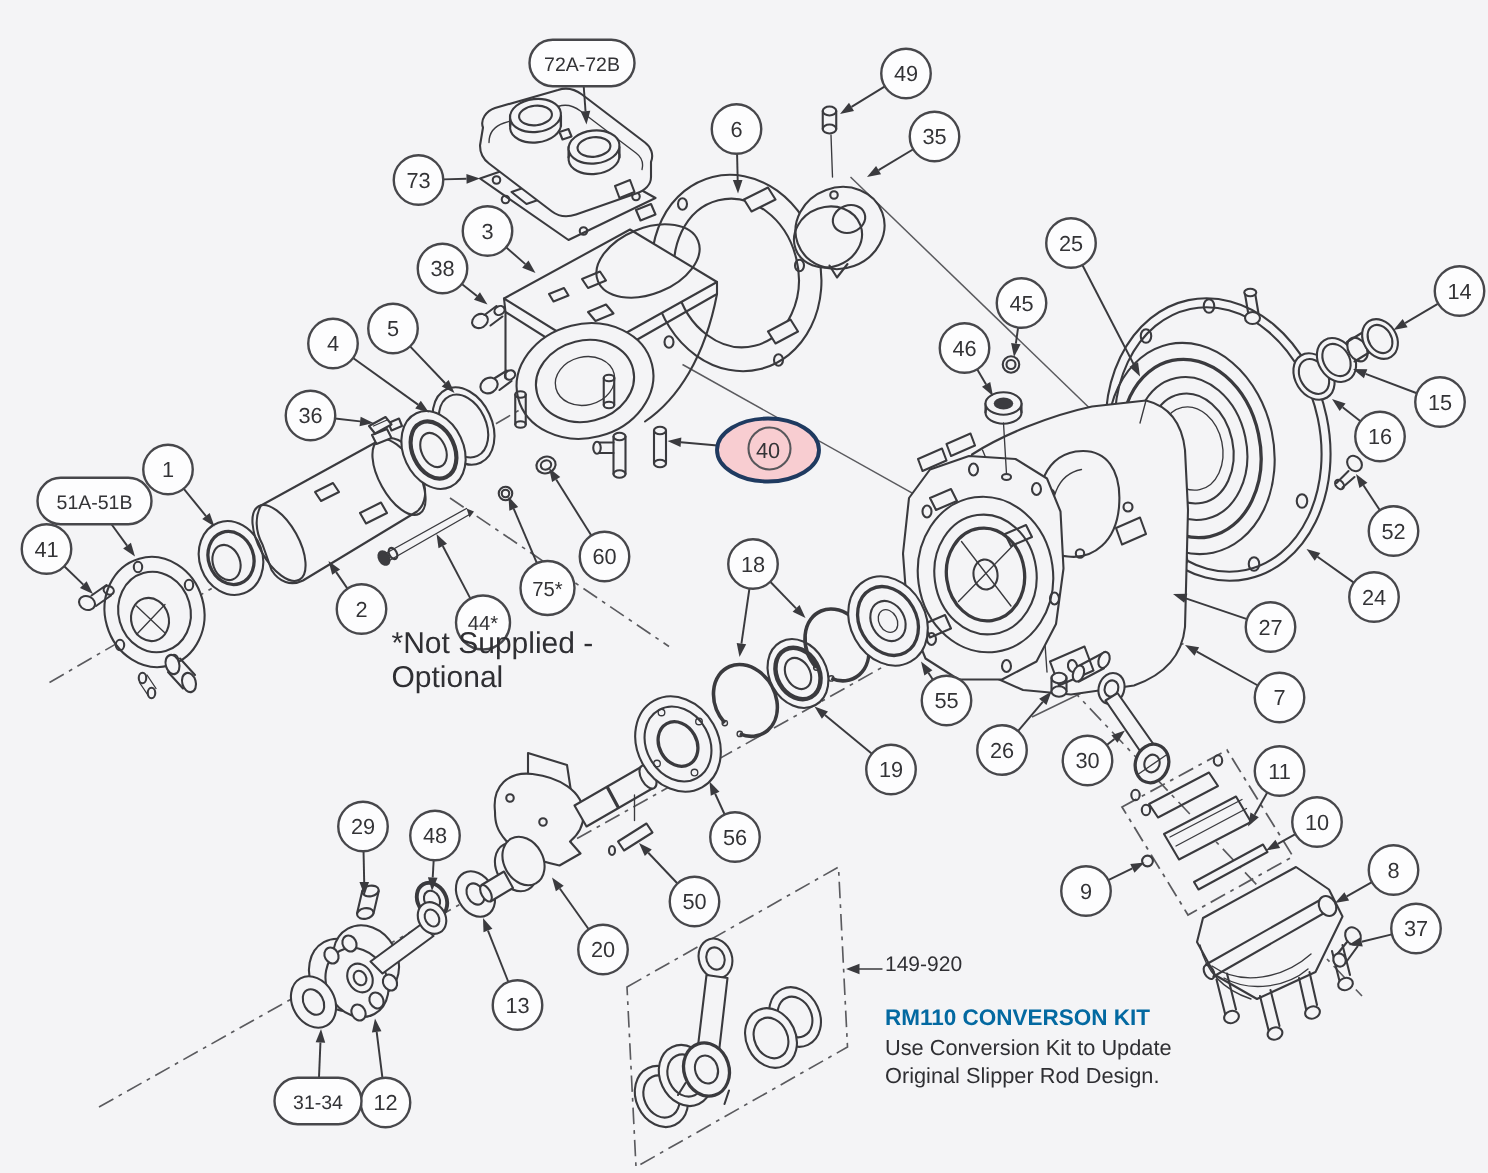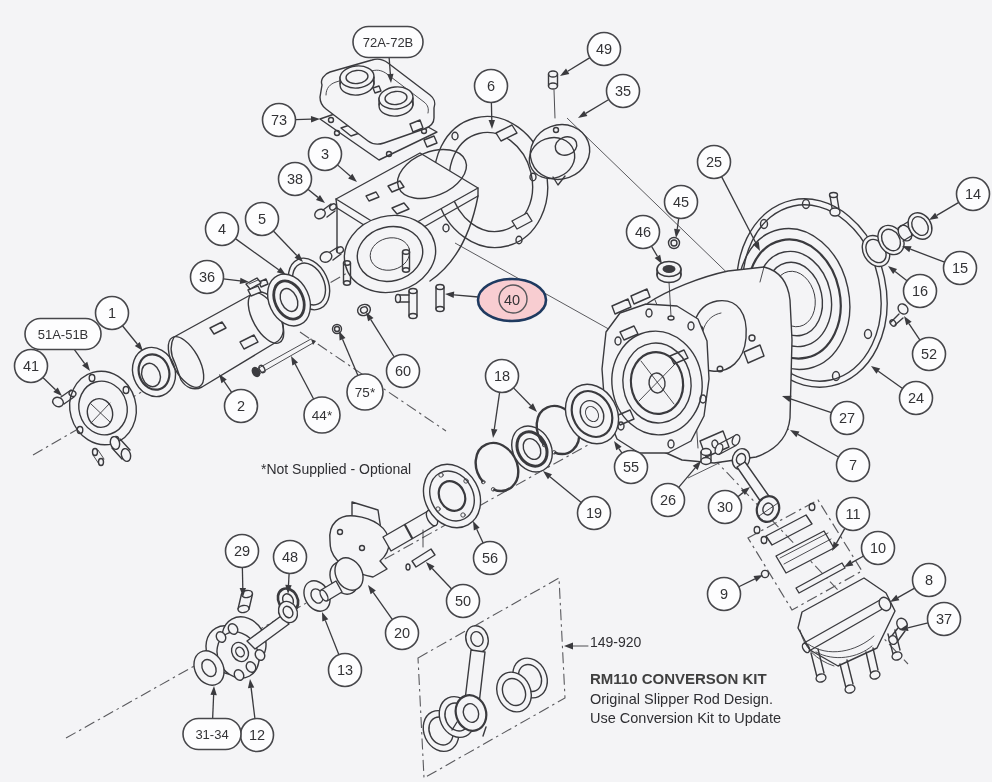--- a/index.html
+++ b/index.html
@@ -8,24 +8,24 @@
          font-family:"Liberation Sans", sans-serif;}
   svg{position:absolute;left:0;top:0;}
   svg text{font-family:"Liberation Sans", sans-serif;fill:#333336;}
   .ln{fill:none;stroke:#3a3a3e;stroke-width:1.4;stroke-linecap:round;stroke-linejoin:round;}
   .fl{fill:#f4f4f6;}
   .thin{stroke-width:0.9;}
   .thk2{stroke-width:2.2;}
   .thk3{stroke-width:3;}
   .cl{fill:none;stroke:#5a5a5e;stroke-width:1.1;stroke-dasharray:11 4 2.5 4;}
   .al{fill:none;stroke:#5a5a5e;stroke-width:1;}
-  .note{position:absolute;left:261px;top:461px;width:170px;font-size:14px;color:#2f2f33;}
+  .note{position:absolute;left:261px;top:418px;width:170px;font-size:20px;color:#2f2f33;}
   .kit{position:absolute;left:590px;top:634px;color:#2f2f33;}
   .kit-pn{font-size:14px;margin-bottom:20px;}
-  .kit-title{font-size:15px;font-weight:bold;color:#404040;margin-bottom:3px;}
+  .kit-title{font-size:15px;font-weight:bold;color:#0369a1;margin-bottom:3px;}
   .kit-line{font-size:14.5px;line-height:19px;}
 </style>
 </head>
 <body>
 
 <div class="stage">
 <svg id="art" width="992" height="782" viewBox="0 0 992 782">
 
   <g>
     <path class="cl" d="M 33 455 L 390 248"></path>
@@ -786,16 +786,16 @@
           <text x="212" y="739" text-anchor="middle" font-size="13">31-34</text>
         </g>
       </g>
 </svg>
 
 <div class="note">*Not Supplied - Optional</div>
 
 <div class="kit">
   <div class="kit-pn">149-920</div>
   <div class="kit-title">RM110 CONVERSON KIT</div>
+  <div class="kit-line">Use Conversion Kit to Update</div>
   <div class="kit-line">Original Slipper Rod Design.</div>
-  <div class="kit-line">Use Conversion Kit to Update</div>
 </div>
 </div>
 
 </body></html>

